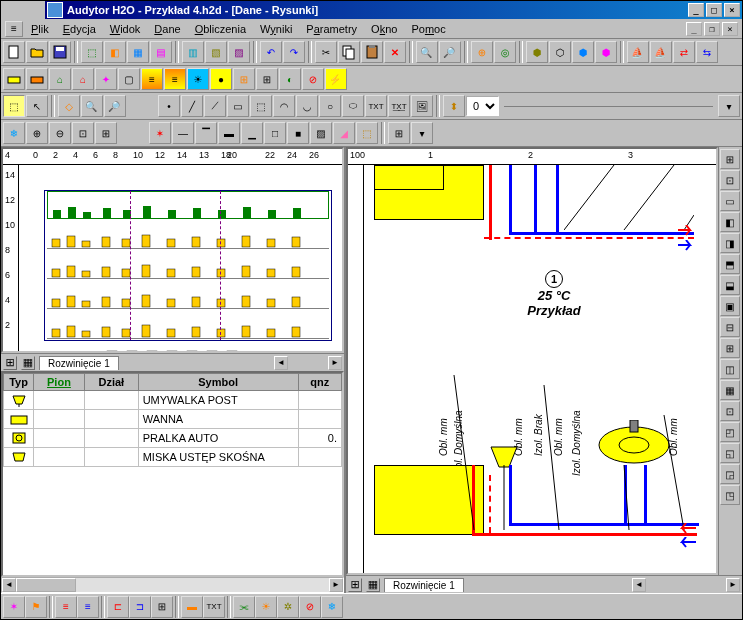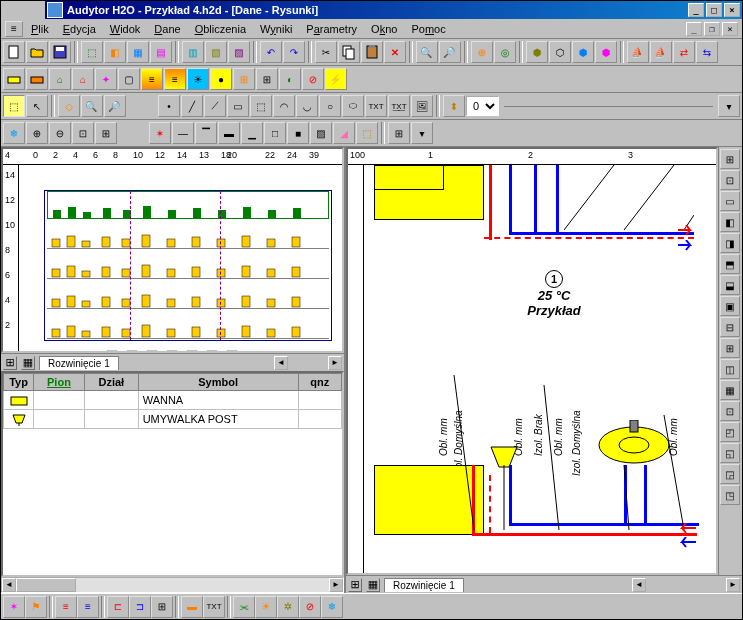--- a/index.html
+++ b/index.html
@@ -237,21 +237,21 @@
           <span class="ruler-tick" style="left:90px">6</span>
           <span class="ruler-tick" style="left:110px">8</span>
           <span class="ruler-tick" style="left:130px">10</span>
           <span class="ruler-tick" style="left:152px">12</span>
           <span class="ruler-tick" style="left:174px">14</span>
           <span class="ruler-tick" style="left:196px">13</span>
           <span class="ruler-tick" style="left:218px">18</span>
           <span class="ruler-tick" style="left:224px">20</span>
           <span class="ruler-tick" style="left:262px">22</span>
           <span class="ruler-tick" style="left:284px">24</span>
-          <span class="ruler-tick" style="left:306px">39</span>
+          <span class="ruler-tick" style="left:306px">26</span>
         </div>
         <div class="ruler-v">
           <span class="ruler-tick-v" style="top:5px">14</span>
           <span class="ruler-tick-v" style="top:30px">12</span>
           <span class="ruler-tick-v" style="top:55px">10</span>
           <span class="ruler-tick-v" style="top:80px">8</span>
           <span class="ruler-tick-v" style="top:105px">6</span>
           <span class="ruler-tick-v" style="top:130px">4</span>
           <span class="ruler-tick-v" style="top:155px">2</span>
         </div>
@@ -383,35 +383,54 @@
               <th class="type-cell">Typ</th>
               <th class="pion">Pion</th>
               <th>Dział</th>
               <th style="width:160px">Symbol</th>
               <th>qnz</th>
             </tr>
           </thead>
           <tbody>
             <tr>
               <td class="type-cell"><span class="symbol-icon"><svg width="18" height="14">
-                      <rect x="1" y="4" width="16" height="8" fill="#ffff00" stroke="#000"></rect>
+                      <path d="M3 3 L15 3 L12 11 L6 11 Z" fill="#ffff00" stroke="#000"></path>
+                      <line x1="9" y1="11" x2="9" y2="14" stroke="#000"></line>
                     </svg></span></td>
               <td></td>
                 <td></td>
-              <td>WANNA</td>
+              <td>UMYWALKA POST</td>
               <td></td>
             </tr>
             <tr>
               <td class="type-cell"><span class="symbol-icon"><svg width="18" height="14">
-                      <path d="M3 3 L15 3 L12 11 L6 11 Z" fill="#ffff00" stroke="#000"></path>
-                      <line x1="9" y1="11" x2="9" y2="14" stroke="#000"></line>
+                      <rect x="1" y="4" width="16" height="8" fill="#ffff00" stroke="#000"></rect>
                     </svg></span></td>
               <td></td>
                 <td></td>
-              <td>UMYWALKA POST</td>
+              <td>WANNA</td>
+              <td></td>
+            </tr>
+            <tr>
+              <td class="type-cell"><span class="symbol-icon"><svg width="18" height="14">
+                      <rect x="3" y="2" width="12" height="10" fill="#ffff00" stroke="#000"></rect>
+                      <circle cx="9" cy="7" r="3" fill="none" stroke="#000"></circle>
+                    </svg></span></td>
+              <td></td>
+                <td></td>
+              <td>PRALKA AUTO</td>
+              <td style="text-align:right">0.</td>
+            </tr>
+            <tr>
+              <td class="type-cell"><span class="symbol-icon"><svg width="18" height="14">
+                      <path d="M3 3 L15 3 L13 11 L5 11 Z" fill="#ffff00" stroke="#000"></path>
+                    </svg></span></td>
+              <td></td>
+                <td></td>
+              <td>MISKA USTĘP SKOŚNA</td>
               <td></td>
             </tr>
           </tbody>
         </table>
       </div>
       <div class="scrollbar-h">
         <div class="scroll-btn">◄</div>
         <div style="flex:1;background:#e0e0e0;position:relative">
             <div style="position:absolute;left:0;width:60px;height:100%;background:#c0c0c0;border:1px outset #fff"></div>
           </div>

